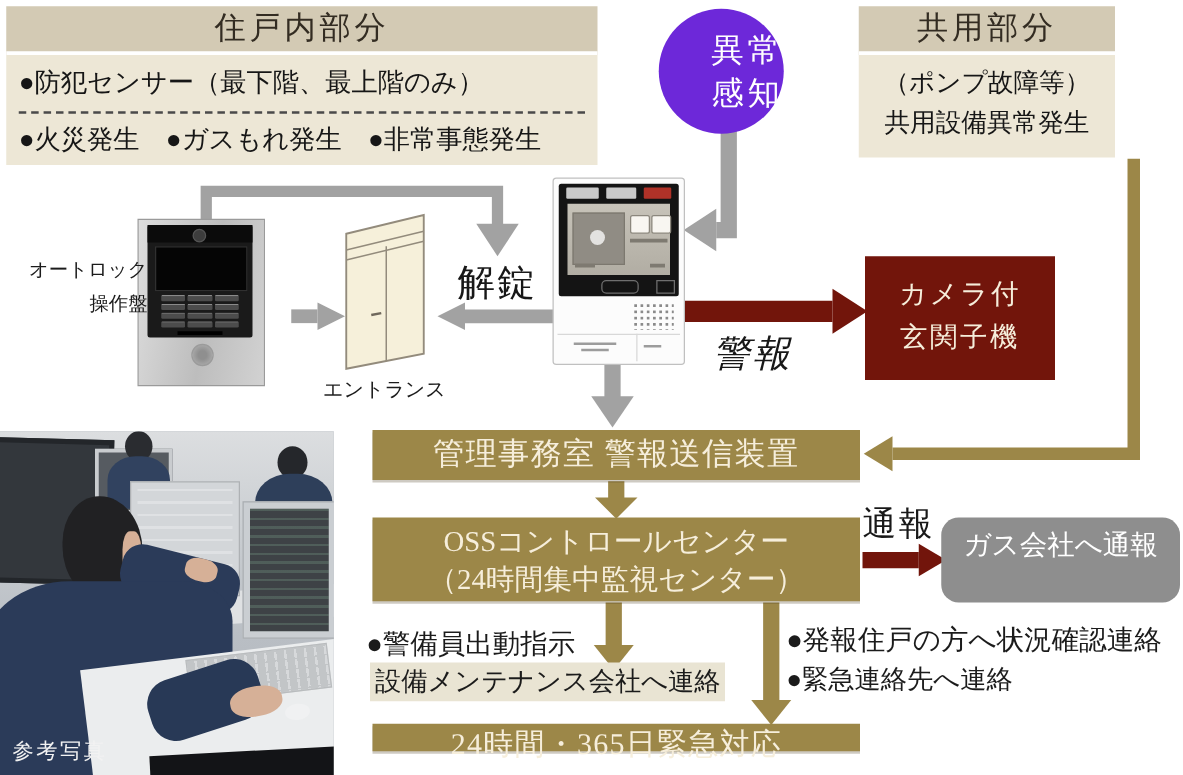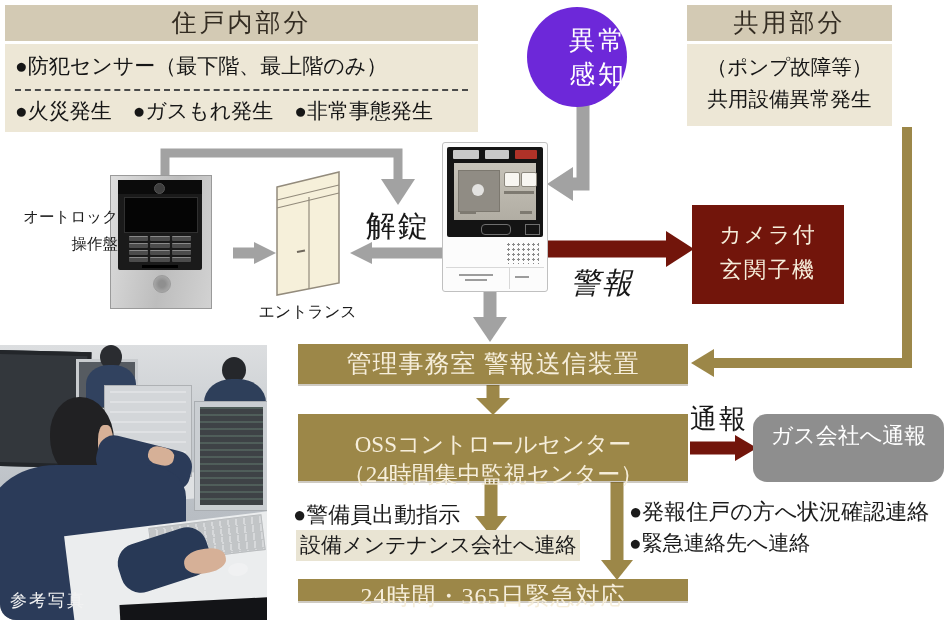--- a/index.html
+++ b/index.html
@@ -1,17 +1,17 @@
 <!DOCTYPE html>
 <html><head>
 <meta charset="utf-8">
 <style>
   html,body { margin:0; padding:0; background:#fff; }
   #stage { position:relative; width:946px; height:620px; background:#fff; overflow:hidden;
-           font-family:"Liberation Serif","DejaVu Serif",serif; color:#1b1b1b;border-radius:16px; }
+           font-family:"Liberation Serif","DejaVu Serif",serif; color:#1b1b1b; }
   .abs { position:absolute; }
 
   
   .info-box { position:absolute; }
   .panel-header { height:36px; line-height:36px; text-align:center; background:#d3cab4;
                   color:#332c22; font-size:25px; letter-spacing:3px; border-bottom:3px solid #fff; }
   .panel-body { background:#ede7d6; color:#161616; }
   #unit-box { left:5px; top:5px; width:473px; }
   #unit-row1 { height:45px; line-height:45px; font-size:21px; padding-left:10px; }
   #unit-divider { border-top:2px dashed #4a4a4a; margin:0 10px; }
@@ -23,21 +23,21 @@
   #detect-circle { left:527px; top:7px; width:100px; height:100px; border-radius:50%;
                    background:#6d28d9; color:#fff; text-align:right; font-size:26px;
                    line-height:1.32; padding-top:17px; box-sizing:border-box; letter-spacing:3px; }
 
   
   .gold-box { position:absolute; background:#9c8748; color:#f6eedb; text-align:center;
               box-shadow:0 2px 0 rgba(60,45,10,.25); }
   #office-box { left:298px; top:344px; width:390px; height:40px; line-height:40px;
                 font-size:25px; letter-spacing:1px; }
   #oss-box { left:298px; top:414px; width:390px; height:67px; font-size:23px;
-             line-height:1.3; padding-top:16px; box-sizing:border-box; }
+             line-height:1.3; padding-top:5px; box-sizing:border-box; }
   #bottom-box { left:298px; top:579px; width:390px; height:22px; line-height:34px;
                 font-size:24px; letter-spacing:1px; }
   #camera-box { position:absolute; left:692px; top:205px; width:152px; height:99px;
                 background:#72150b; color:#f6eedb; text-align:center; font-size:22px;
                 line-height:1.6; padding-top:12px; box-sizing:border-box; letter-spacing:2px; }
   #fire-box { position:absolute; left:753px; top:414px; width:191px; height:68px;
               background:#8e8e8e; color:#fff; border-radius:14px; text-align:center;
               font-size:22px; line-height:1.4; padding-top:7px; box-sizing:border-box; }
 
   

